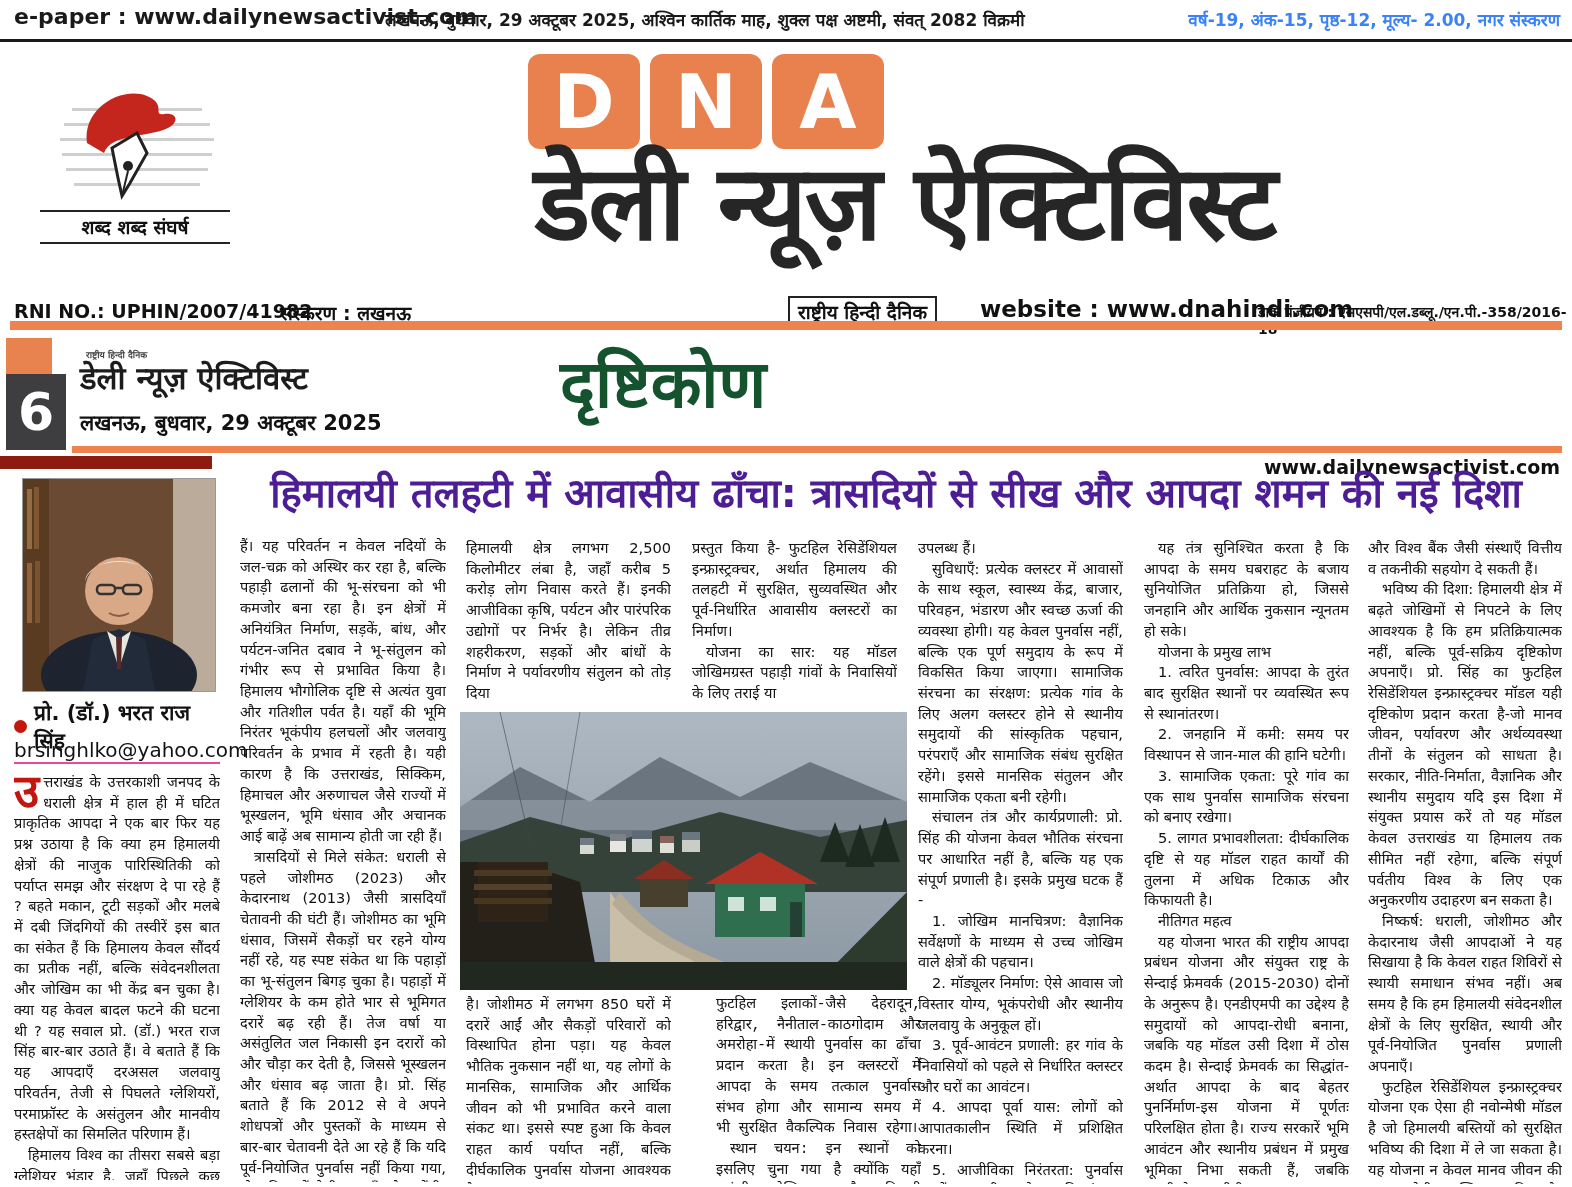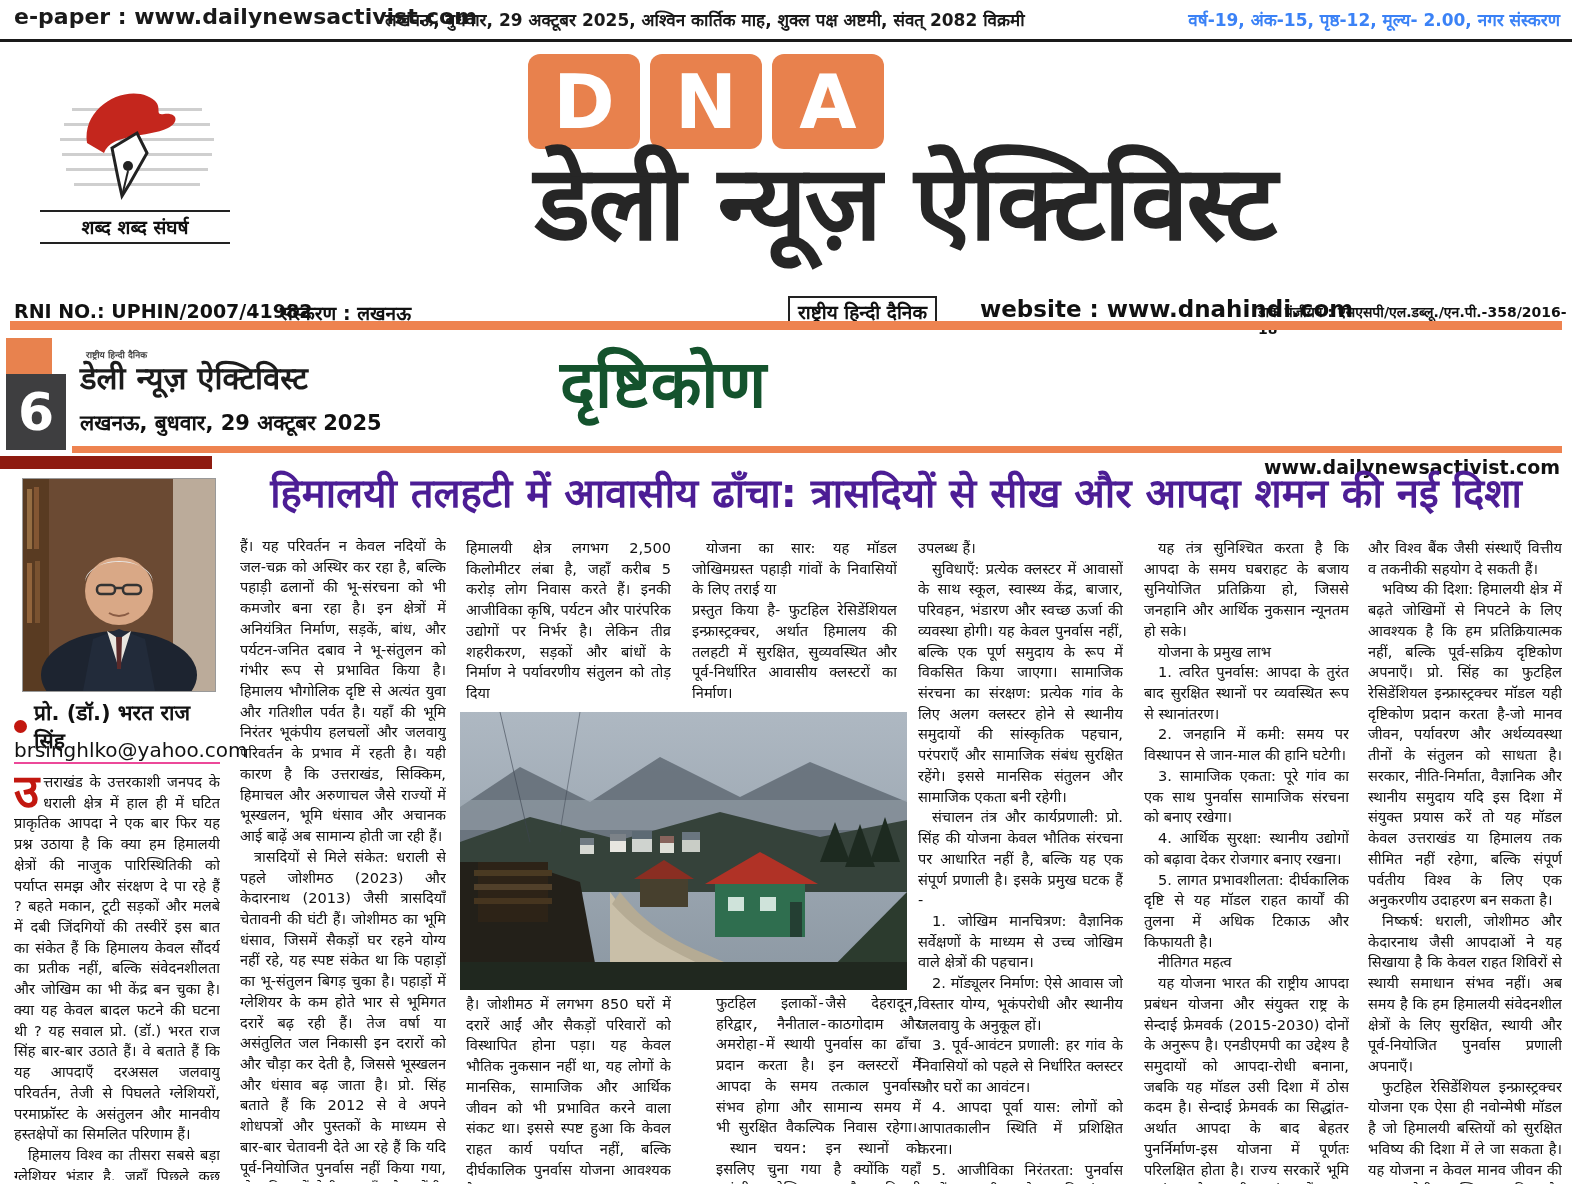--- a/index.html
+++ b/index.html
@@ -155,22 +155,22 @@
       <p class="para flush">हैं। यह परिवर्तन न केवल नदियों के जल-चक्र को अस्थिर कर रहा है, बल्कि पहाड़ी ढलानों की भू-संरचना को भी कमजोर बना रहा है। इन क्षेत्रों में अनियंत्रित निर्माण, सड़कें, बांध, और पर्यटन-जनित दबाव ने भू-संतुलन को गंभीर रूप से प्रभावित किया है। हिमालय भौगोलिक दृष्टि से अत्यंत युवा और गतिशील पर्वत है। यहाँ की भूमि निरंतर भूकंपीय हलचलों और जलवायु परिवर्तन के प्रभाव में रहती है। यही कारण है कि उत्तराखंड, सिक्किम, हिमाचल और अरुणाचल जैसे राज्यों में भूस्खलन, भूमि धंसाव और अचानक आई बाढ़ें अब सामान्य होती जा रही हैं।</p>
       <p class="para">त्रासदियों से मिले संकेत: धराली से पहले जोशीमठ (2023) और केदारनाथ (2013) जैसी त्रासदियाँ चेतावनी की घंटी हैं। जोशीमठ का भूमि धंसाव, जिसमें सैकड़ों घर रहने योग्य नहीं रहे, यह स्पष्ट संकेत था कि पहाड़ों का भू-संतुलन बिगड़ चुका है। पहाड़ों में ग्लेशियर के कम होते भार से भूमिगत दरारें बढ़ रही हैं। तेज वर्षा या असंतुलित जल निकासी इन दरारों को और चौड़ा कर देती है, जिससे भूस्खलन और धंसाव बढ़ जाता है। प्रो. सिंह बताते हैं कि 2012 से वे अपने शोधपत्रों और पुस्तकों के माध्यम से बार-बार चेतावनी देते आ रहे हैं कि यदि पूर्व-नियोजित पुनर्वास नहीं किया गया, तो भविष्य में ऐसी घटनाएँ और बढ़ेंगी। पुनर्वास की अनिवार्यता: भारतीय</p>
     </div>
   <div class="abs col" id="col3t">
       <p class="para flush">हिमालयी क्षेत्र लगभग 2,500 किलोमीटर लंबा है, जहाँ करीब 5 करोड़ लोग निवास करते हैं। इनकी आजीविका कृषि, पर्यटन और पारंपरिक उद्योगों पर निर्भर है। लेकिन तीव्र शहरीकरण, सड़कों और बांधों के निर्माण ने पर्यावरणीय संतुलन को तोड़ दिया</p>
     </div>
   <div class="abs col" id="col3b">
       <p class="para flush">है। जोशीमठ में लगभग 850 घरों में दरारें आईं और सैकड़ों परिवारों को विस्थापित होना पड़ा। यह केवल भौतिक नुकसान नहीं था, यह लोगों के मानसिक, सामाजिक और आर्थिक जीवन को भी प्रभावित करने वाला संकट था। इससे स्पष्ट हुआ कि केवल राहत कार्य पर्याप्त नहीं, बल्कि दीर्घकालिक पुनर्वास योजना आवश्यक है।</p>
     </div>
   <div class="abs col" id="col4t">
+      <p class="para flush">प्रस्तुत किया है- फुटहिल रेसिडेंशियल इन्फ्रास्ट्रक्चर, अर्थात हिमालय की तलहटी में सुरक्षित, सुव्यवस्थित और पूर्व-निर्धारित आवासीय क्लस्टरों का निर्माण।</p>
       <p class="para">योजना का सार: यह मॉडल जोखिमग्रस्त पहाड़ी गांवों के निवासियों के लिए तराई या</p>
-      <p class="para flush">प्रस्तुत किया है- फुटहिल रेसिडेंशियल इन्फ्रास्ट्रक्चर, अर्थात हिमालय की तलहटी में सुरक्षित, सुव्यवस्थित और पूर्व-निर्धारित आवासीय क्लस्टरों का निर्माण।</p>
     </div>
   <div class="abs col" id="col4b">
       <p class="para flush">फुटहिल इलाकों-जैसे देहरादून, हरिद्वार, नैनीताल-काठगोदाम और अमरोहा-में स्थायी पुनर्वास का ढाँचा प्रदान करता है। इन क्लस्टरों में आपदा के समय तत्काल पुनर्वास संभव होगा और सामान्य समय में भी सुरक्षित वैकल्पिक निवास रहेगा।</p>
       <p class="para">स्थान चयन: इन स्थानों को इसलिए चुना गया है क्योंकि यहाँ भूकंपीय जोखिम कम है, बुनियादी सुविधाएँ विकसित की जा सकती हैं और रोजगार के अवसर भी</p>
     </div>
   <div class="abs col" id="col5">
       <p class="para flush">उपलब्ध हैं।</p>
       <p class="para">सुविधाएँ: प्रत्येक क्लस्टर में आवासों के साथ स्कूल, स्वास्थ्य केंद्र, बाजार, परिवहन, भंडारण और स्वच्छ ऊर्जा की व्यवस्था होगी। यह केवल पुनर्वास नहीं, बल्कि एक पूर्ण समुदाय के रूप में विकसित किया जाएगा। सामाजिक संरचना का संरक्षण: प्रत्येक गांव के लिए अलग क्लस्टर होने से स्थानीय समुदायों की सांस्कृतिक पहचान, परंपराएँ और सामाजिक संबंध सुरक्षित रहेंगे। इससे मानसिक संतुलन और सामाजिक एकता बनी रहेगी।</p>
       <p class="para">संचालन तंत्र और कार्यप्रणाली: प्रो. सिंह की योजना केवल भौतिक संरचना पर आधारित नहीं है, बल्कि यह एक संपूर्ण प्रणाली है। इसके प्रमुख घटक हैं -</p>
       <p class="para">1. जोखिम मानचित्रण: वैज्ञानिक सर्वेक्षणों के माध्यम से उच्च जोखिम वाले क्षेत्रों की पहचान।</p>
@@ -178,21 +178,20 @@
       <p class="para">3. पूर्व-आवंटन प्रणाली: हर गांव के निवासियों को पहले से निर्धारित क्लस्टर और घरों का आवंटन।</p>
       <p class="para">4. आपदा पूर्वा यास: लोगों को आपातकालीन स्थिति में प्रशिक्षित करना।</p>
       <p class="para">5. आजीविका निरंतरता: पुनर्वास स्थलों पर कुटीर उद्योग, कृषि भंडारण और हस्तशिल्प को प्रोत्साहन।</p>
     </div>
   <div class="abs col" id="col6">
       <p class="para">यह तंत्र सुनिश्चित करता है कि आपदा के समय घबराहट के बजाय सुनियोजित प्रतिक्रिया हो, जिससे जनहानि और आर्थिक नुकसान न्यूनतम हो सके।</p>
       <p class="para">योजना के प्रमुख लाभ</p>
       <p class="para">1. त्वरित पुनर्वास: आपदा के तुरंत बाद सुरक्षित स्थानों पर व्यवस्थित रूप से स्थानांतरण।</p>
       <p class="para">2. जनहानि में कमी: समय पर विस्थापन से जान-माल की हानि घटेगी।</p>
       <p class="para">3. सामाजिक एकता: पूरे गांव का एक साथ पुनर्वास सामाजिक संरचना को बनाए रखेगा।</p>
-      <p class="para">4. आर्थिक सुरक्षा: स्थानीय उद्योगों को बढ़ावा देकर रोजगार बनाए रखना।</p>
       <p class="para">5. लागत प्रभावशीलता: दीर्घकालिक दृष्टि से यह मॉडल राहत कार्यों की तुलना में अधिक टिकाऊ और किफायती है।</p>
       <p class="para">नीतिगत महत्व</p>
       <p class="para">यह योजना भारत की राष्ट्रीय आपदा प्रबंधन योजना और संयुक्त राष्ट्र के सेन्दाई फ्रेमवर्क (2015-2030) दोनों के अनुरूप है। एनडीएमपी का उद्देश्य है समुदायों को आपदा-रोधी बनाना, जबकि यह मॉडल उसी दिशा में ठोस कदम है। सेन्दाई फ्रेमवर्क का सिद्धांत-अर्थात आपदा के बाद बेहतर पुनर्निर्माण-इस योजना में पूर्णतः परिलक्षित होता है। राज्य सरकारें भूमि आवंटन और स्थानीय प्रबंधन में प्रमुख भूमिका निभा सकती हैं, जबकि एनजीओ-यूएनडीपी</p>
     </div>
   <div class="abs col" id="col7">
       <p class="para flush">और विश्व बैंक जैसी संस्थाएँ वित्तीय व तकनीकी सहयोग दे सकती हैं।</p>
       <p class="para">भविष्य की दिशा: हिमालयी क्षेत्र में बढ़ते जोखिमों से निपटने के लिए आवश्यक है कि हम प्रतिक्रियात्मक नहीं, बल्कि पूर्व-सक्रिय दृष्टिकोण अपनाएँ। प्रो. सिंह का फुटहिल रेसिडेंशियल इन्फ्रास्ट्रक्चर मॉडल यही दृष्टिकोण प्रदान करता है-जो मानव जीवन, पर्यावरण और अर्थव्यवस्था तीनों के संतुलन को साधता है। सरकार, नीति-निर्माता, वैज्ञानिक और स्थानीय समुदाय यदि इस दिशा में संयुक्त प्रयास करें तो यह मॉडल केवल उत्तराखंड या हिमालय तक सीमित नहीं रहेगा, बल्कि संपूर्ण पर्वतीय विश्व के लिए एक अनुकरणीय उदाहरण बन सकता है।</p>
       <p class="para">निष्कर्ष: धराली, जोशीमठ और केदारनाथ जैसी आपदाओं ने यह सिखाया है कि केवल राहत शिविरों से स्थायी समाधान संभव नहीं। अब समय है कि हम हिमालयी संवेदनशील क्षेत्रों के लिए सुरक्षित, स्थायी और पूर्व-नियोजित पुनर्वास प्रणाली अपनाएँ।</p>
       <p class="para">फुटहिल रेसिडेंशियल इन्फ्रास्ट्रक्चर योजना एक ऐसा ही नवोन्मेषी मॉडल है जो हिमालयी बस्तियों को सुरक्षित भविष्य की दिशा में ले जा सकता है। यह योजना न केवल मानव जीवन की रक्षा करेगी, बल्कि प्रकृति और विकास के बीच संतुलन का नया अध्याय भी लिखेगी।</p>
     </div>

